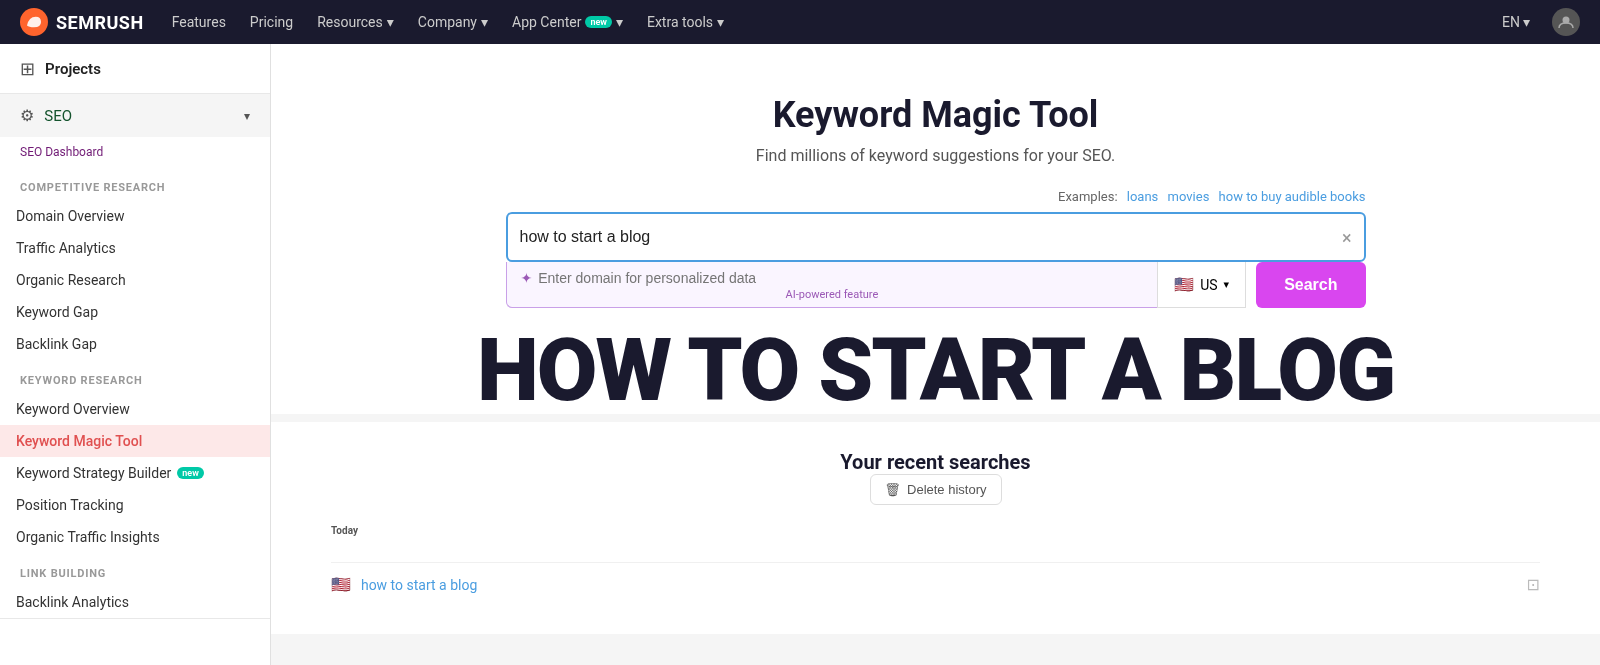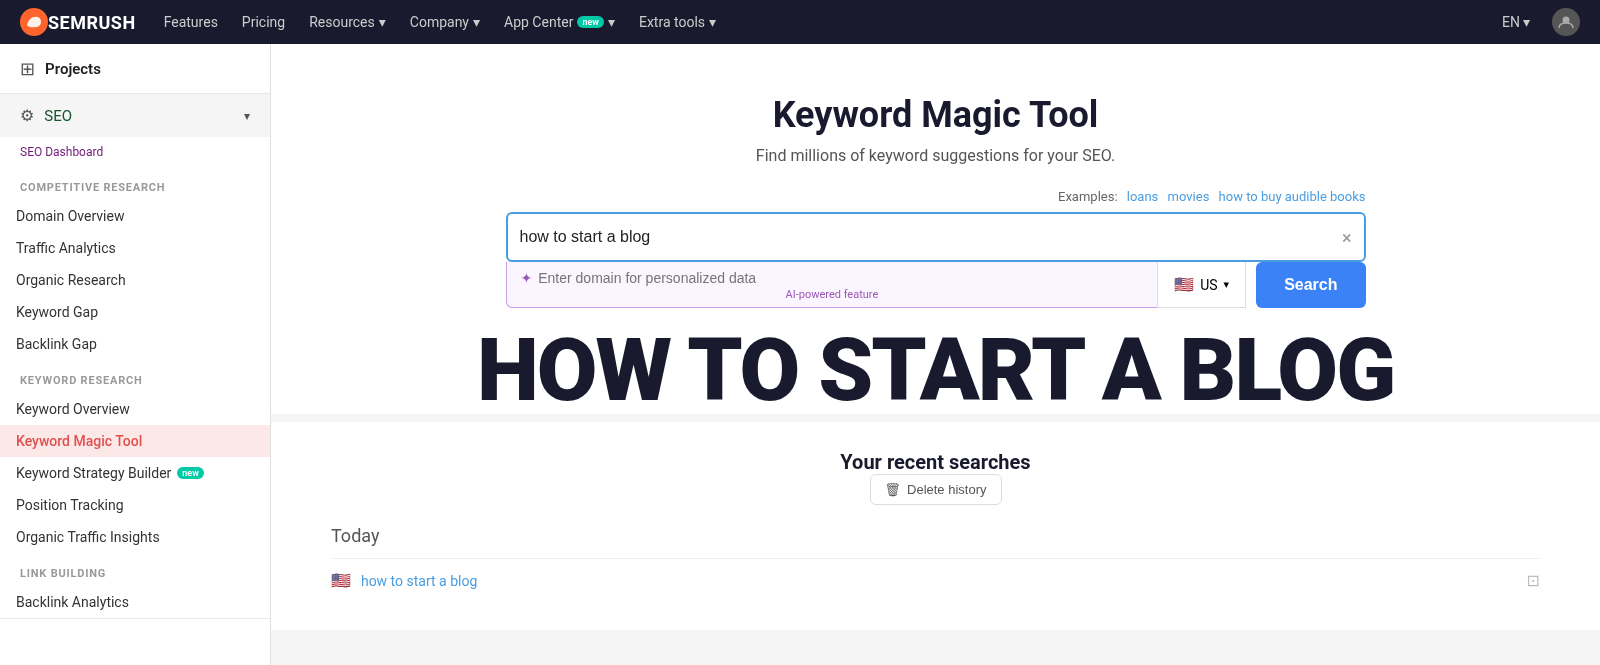--- a/index.html
+++ b/index.html
@@ -13,20 +13,21 @@
       align-items: center;
       padding: 0 20px;
       gap: 28px;
       position: fixed;
       top: 0; left: 0; right: 0;
       z-index: 100;
     }
     .topnav-logo {
       display: flex;
       align-items: center;
+      gap: 8px;
       color: white;
       font-weight: 700;
       font-size: 18px;
       letter-spacing: 0.5px;
     }
     .logo-icon {
       width: 28px;
       height: 28px;
     }
     .topnav-links {
@@ -233,21 +234,21 @@
       padding: 14px 0;
       color: #222;
       background: transparent;
     }
     .search-input-clear {
       color: #999;
       cursor: pointer;
       font-size: 18px;
     }
     .search-btn {
-      background: #3b82f6;
+      background: #d946ef;
       color: white;
       border: none;
       border-radius: 6px;
       padding: 0 28px;
       font-size: 16px;
       font-weight: 600;
       cursor: pointer;
       margin-left: 10px;
       white-space: nowrap;
     }
@@ -289,24 +290,24 @@
       gap: 6px;
       border: 1px solid #ddd;
       background: white;
       border-radius: 6px;
       padding: 7px 14px;
       font-size: 13px;
       color: #555;
       cursor: pointer;
     }
     .recent-today-label {
-      font-size: 18px;
-      font-weight: 400;
-      color: #555;
-      margin-bottom: 12px;
+      font-size: 10px;
+      font-weight: 700;
+      color: #555;
+      margin-bottom: 26px;
     }
     .recent-item {
       display: flex;
       align-items: center;
       justify-content: space-between;
       padding: 12px 0;
       border-top: 1px solid #f0f0f0;
     }
     .recent-item-left {
       display: flex;

